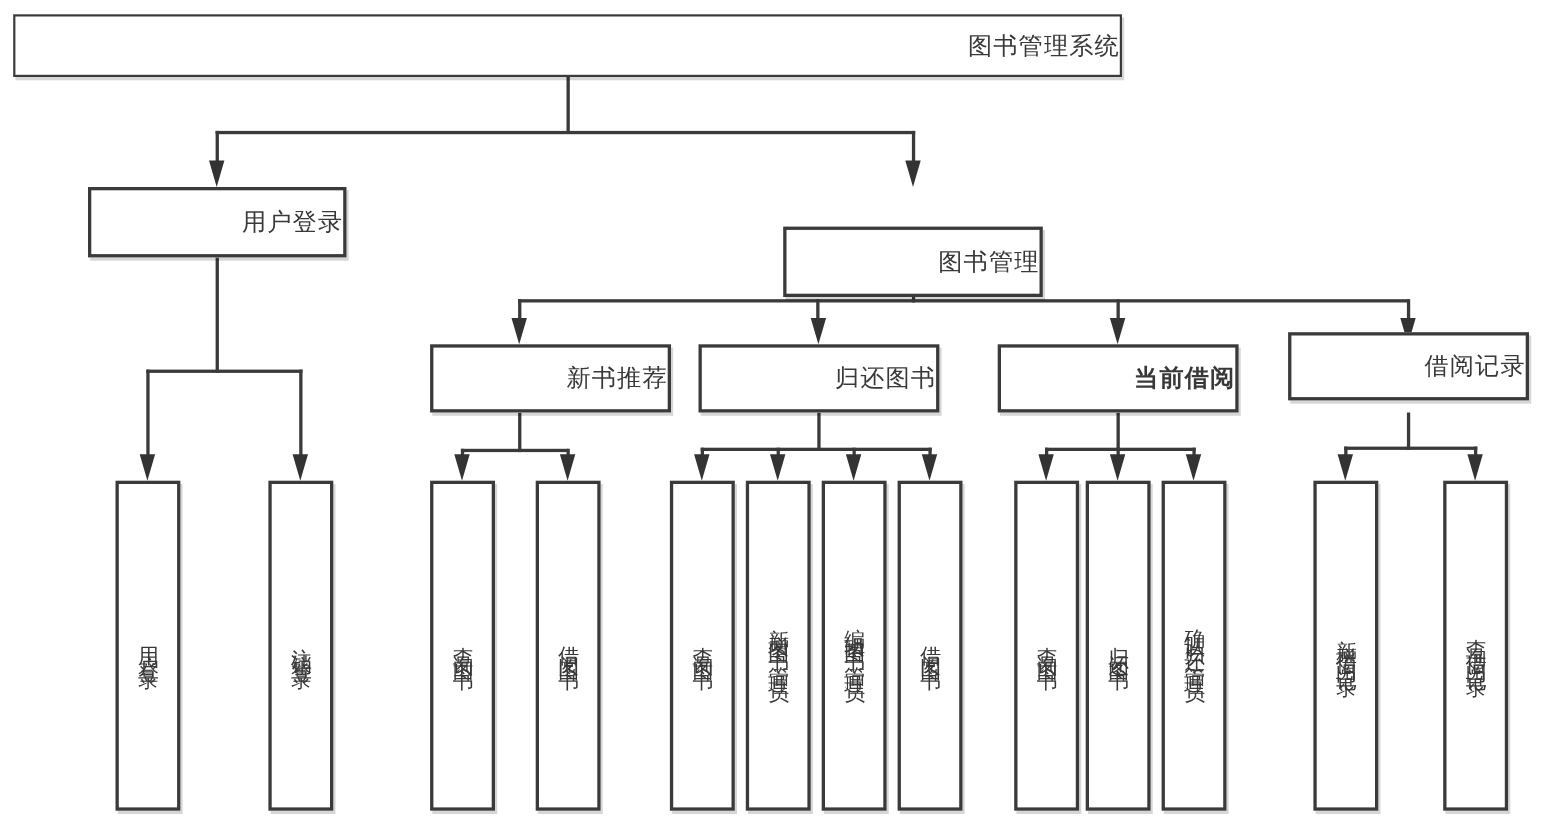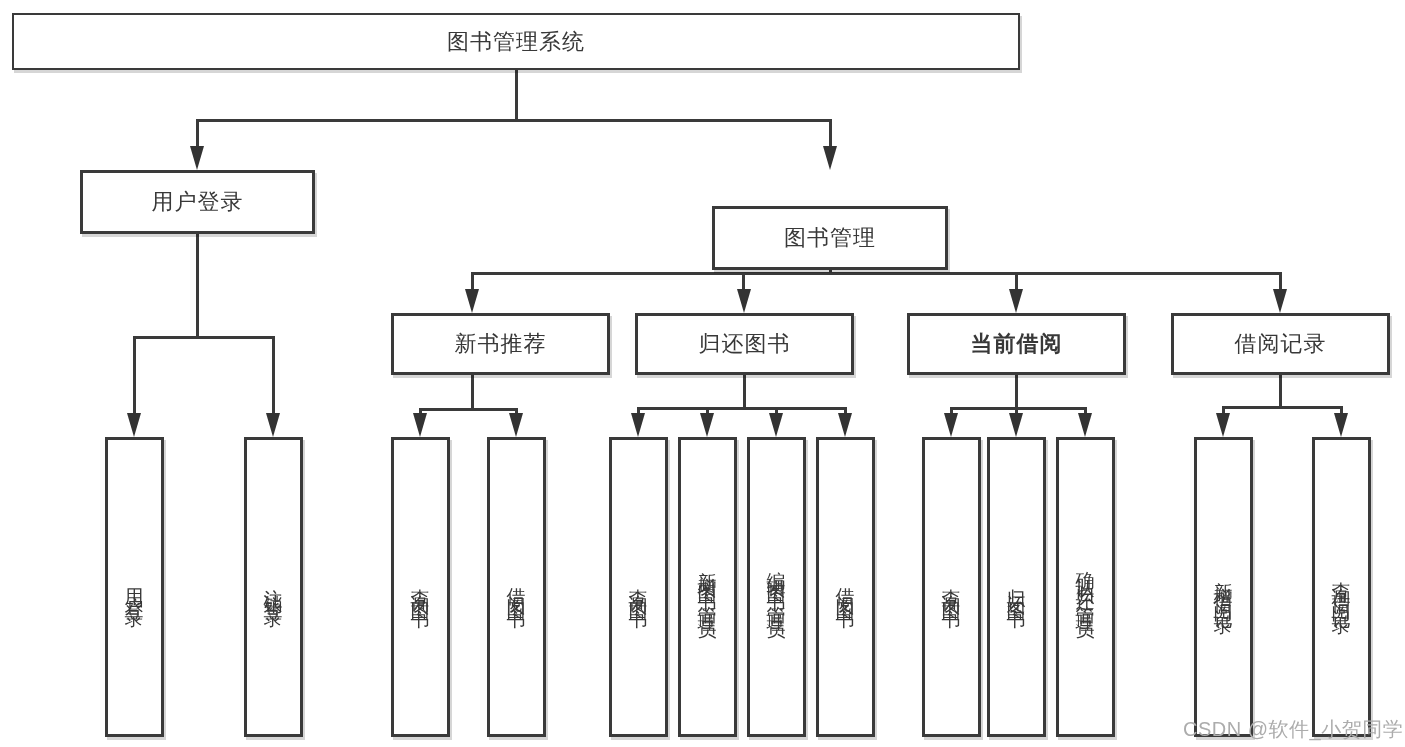--- a/index.html
+++ b/index.html
@@ -4,21 +4,21 @@
 <style>
   html,body { margin:0; padding:0; background:#ffffff; }
   #canvas {
     position:relative; width:1405px; height:747px; background:#ffffff;
     font-family:"Liberation Sans","DejaVu Sans",sans-serif;
     color:#383838; overflow:hidden;
   }
   .box {
     position:absolute; box-sizing:border-box;
     border:3px solid #3a3a3a; background:#ffffff;
-    display:flex; align-items:center; justify-content:center;
+    display:flex; align-items:center; justify-content:flex-end;
     font-size:22px; letter-spacing:1px; color:#383838;
     box-shadow:2px 3px 0 rgba(0,0,0,0.16);
     z-index:2;
   }
   .root-box { border-width:2px; }
   .vbox {
     position:absolute; box-sizing:border-box;
     border:3px solid #3a3a3a; background:#ffffff;
     display:flex; align-items:center; justify-content:center;
     box-shadow:2px 3px 0 rgba(0,0,0,0.16);
@@ -85,21 +85,21 @@
 
   <div class="box" style="left:363px; top:313px; width:219px; height:62px;margin-left:28px;">
     <span>新书推荐</span>
   </div>
   <div class="box" style="left:635px; top:313px; width:219px; height:62px;">
     <span>归还图书</span>
   </div>
   <div class="box" style="left:907px; top:313px; width:219px; height:62px;font-weight:bold;">
     <span>当前借阅</span>
   </div>
-  <div class="box" style="left:1171px; top:313px; width:219px; height:62px;">
+  <div class="box" style="left:1171px; top:302px; width:219px; height:62px;">
     <span>借阅记录</span>
   </div>
 
   <div class="vline" style="left:471px; top:375px; height:36px;"></div>
   <div class="hline" style="left:419px; top:408px; width:98px;"></div>
   <div class="vline" style="left:419px; top:408px; height:8px;"></div>
   <div class="arrow" style="left:413px; top:413px;"></div>
   <div class="vline" style="left:515px; top:408px; height:8px;"></div>
   <div class="arrow" style="left:509px; top:413px;"></div>
 
@@ -167,15 +167,14 @@
     <span>确认归还（管理员）</span>
   </div>
 
   <div class="vbox" style="left:1194px; top:437px; width:59px; height:300px;">
     <span>新增借阅记录</span>
   </div>
   <div class="vbox" style="left:1312px; top:437px; width:59px; height:300px;">
     <span>查询借阅记录</span>
   </div>
 
-  <div class="watermark">CSDN @软件_小贺同学</div>
 
 </div>
 
 </body></html>

